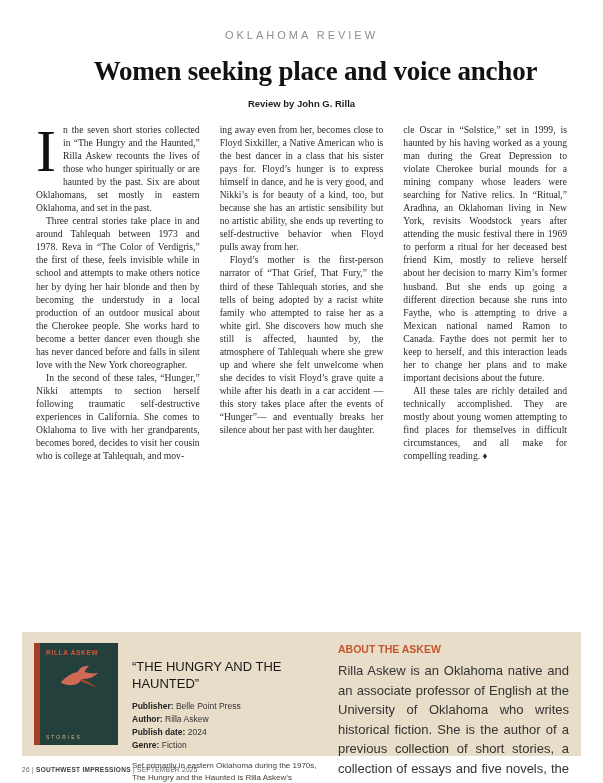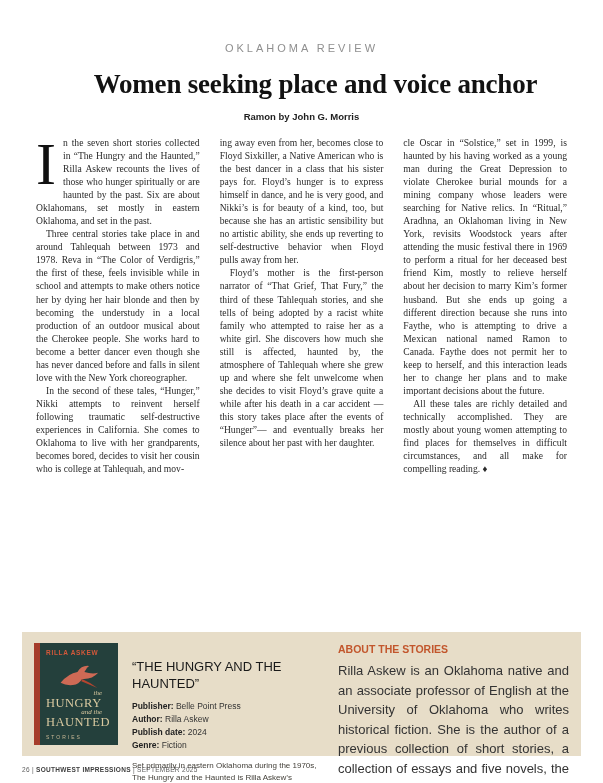--- a/index.html
+++ b/index.html
@@ -8,21 +8,21 @@
     position: relative;
     width: 603px;
     height: 783px;
     margin: 0 auto;
     background: #ffffff;
     overflow: hidden;
     font-family: "Liberation Serif", serif;
   }
   
   .section-header {
-    padding-top: 42px;
+    padding-top: 29px;
     text-align: center;
     font-family: "Liberation Sans", sans-serif;
     font-size: 11px;
     letter-spacing: 3px;
     color: #8f8f8f;
   }
   .article-title {
     margin: 14px auto 10px;
     text-align: center;
     font-family: "Liberation Serif", serif;
@@ -157,27 +157,27 @@
 <body>
 
 <div class="page">
 
   <div class="section-header">OKLAHOMA REVIEW</div>
 
   <h1 class="article-title">
     <span>Women seeking place and voice anchor</span>
   </h1>
 
-  <div class="byline">Ramon by John G. Morris</div>
+  <div class="byline">Review by John G. Rilla</div>
 
   <div class="columns">
     <div class="col">
       <p><span class="dropcap">I</span><span>n the seven short stories collected in “The Hungry and the Haunted,” Rilla Askew recounts the lives of those who hunger spiritually or are haunted by the past. Six are about Oklahomans, set mostly in eastern Oklahoma, and set in the past.</span></p>
       <p>Three central stories take place in and around Tahlequah between 1973 and 1978. Reva in “The Color of Verdigris,” the first of these, feels invisible while in school and attempts to make others notice her by dying her hair blonde and then by becoming the understudy in a local production of an outdoor musical about the Cherokee people. She works hard to become a better dancer even though she has never danced before and falls in silent love with the New York choreographer.</p>
-      <p>In the second of these tales, “Hunger,” Nikki attempts to reinvent herself following traumatic self-destructive experiences in California. She comes to Oklahoma to live with her grandparents, becomes bored, decides to visit her cousin who is college at Tahlequah, and mov-</p>
+      <p>In the second of these tales, “Hunger,” Nikki attempts to section herself following traumatic self-destructive experiences in California. She comes to Oklahoma to live with her grandparents, becomes bored, decides to visit her cousin who is college at Tahlequah, and mov-</p>
     </div>
     <div class="col">
       <p>ing away even from her, becomes close to Floyd Sixkiller, a Native American who is the best dancer in a class that his sister pays for. Floyd’s hunger is to express himself in dance, and he is very good, and Nikki’s is for beauty of a kind, too, but because she has an artistic sensibility but no artistic ability, she ends up reverting to self-destructive behavior when Floyd pulls away from her.</p>
       <p>Floyd’s mother is the first-person narrator of “That Grief, That Fury,” the third of these Tahlequah stories, and she tells of being adopted by a racist white family who attempted to raise her as a white girl. She discovers how much she still is affected, haunted by, the atmosphere of Tahlequah where she grew up and where she felt unwelcome when she decides to visit Floyd’s grave quite a while after his death in a car accident — this story takes place after the events of “Hunger”— and eventually breaks her silence about her past with her daughter.</p>
     </div>
     <div class="col">
       <p>cle Oscar in “Solstice,” set in 1999, is haunted by his having worked as a young man during the Great Depression to violate Cherokee burial mounds for a mining company whose leaders were searching for Native relics. In “Ritual,” Aradhna, an Oklahoman living in New York, revisits Woodstock years after attending the music festival there in 1969 to perform a ritual for her deceased best friend Kim, mostly to relieve herself about her decision to marry Kim’s former husband. But she ends up going a different direction because she runs into Faythe, who is attempting to drive a Mexican national named Ramon to Canada. Faythe does not permit her to keep to herself, and this interaction leads her to change her plans and to make important decisions about the future.</p>
       <p>All these tales are richly detailed and technically accomplished. They are mostly about young women attempting to find places for themselves in difficult circumstances, and all make for compelling reading. ♦</p>
     </div>
   </div>
@@ -185,26 +185,20 @@
   <div class="panel">
 
     <div class="cover">
       <div class="cover-stripe"></div>
       <div class="cover-author">RILLA ASKEW</div>
       <svg class="cover-bird" viewBox="0 0 60 40" xmlns="http://www.w3.org/2000/svg">
         <path d="M6 31 Q16 19 28 17 Q33 8 43 9 Q39 13 37 17 Q47 20 55 18 Q47 27 34 26 Q30 33 22 34 Q13 35 6 31 Z" fill="#cf6a55"></path>
         <path d="M34 26 Q44 30 54 38 Q43 33 33 29 Z" fill="#b5452f"></path>
         <circle cx="41" cy="12" r="1" fill="#24403c"></circle>
       </svg>
-      <div class="cover-title">
-        <span class="t-small right">the</span>
-        <span class="t-big">HUNGRY</span>
-        <span class="t-small right">and the</span>
-        <span class="t-big">HAUNTED</span>
-      </div>
       <div class="cover-subtitle">STORIES</div>
     </div>
 
     <div class="details">
       <h3 class="details-heading">“THE HUNGRY AND THE HAUNTED”</h3>
       <div class="field">
         <span class="label">Publisher:</span>
         <span>Belle Point Press</span>
       </div>
       <div class="field">
@@ -216,21 +210,21 @@
         <span>2024</span>
       </div>
       <div class="field">
         <span class="label">Genre:</span>
         <span>Fiction</span>
       </div>
       <div class="blurb">Set primarily in eastern Oklahoma during the 1970s, The Hungry and the Haunted is Rilla Askew’s testament to young women and other outsiders navigating relationships, social change, and the power of place during increasingly precarious times.</div>
     </div>
 
     <div class="about">
-      <h3 class="about-heading">ABOUT THE STORIES</h3>
+      <h3 class="about-heading">ABOUT THE ASKEW</h3>
       <p class="about-body">Rilla Askew is an Oklahoma native and an associate professor of English at the University of Oklahoma who writes historical fiction. She is the author of a previous collection of short stories, a collection of essays and five novels, the most recent of which is “Prize for the Fire” in 2022. Her novel “Fire in Beulah,” the climax of which takes place in the Greenwood section of Tulsa in 1921 during the race massacre there, received the American Book Award in 2001.</p>
     </div>
 
   </div>
 
   <div class="footer">
     <span>26</span>
     <span>|</span>
     <b>SOUTHWEST IMPRESSIONS</b>
     <span>|</span>

